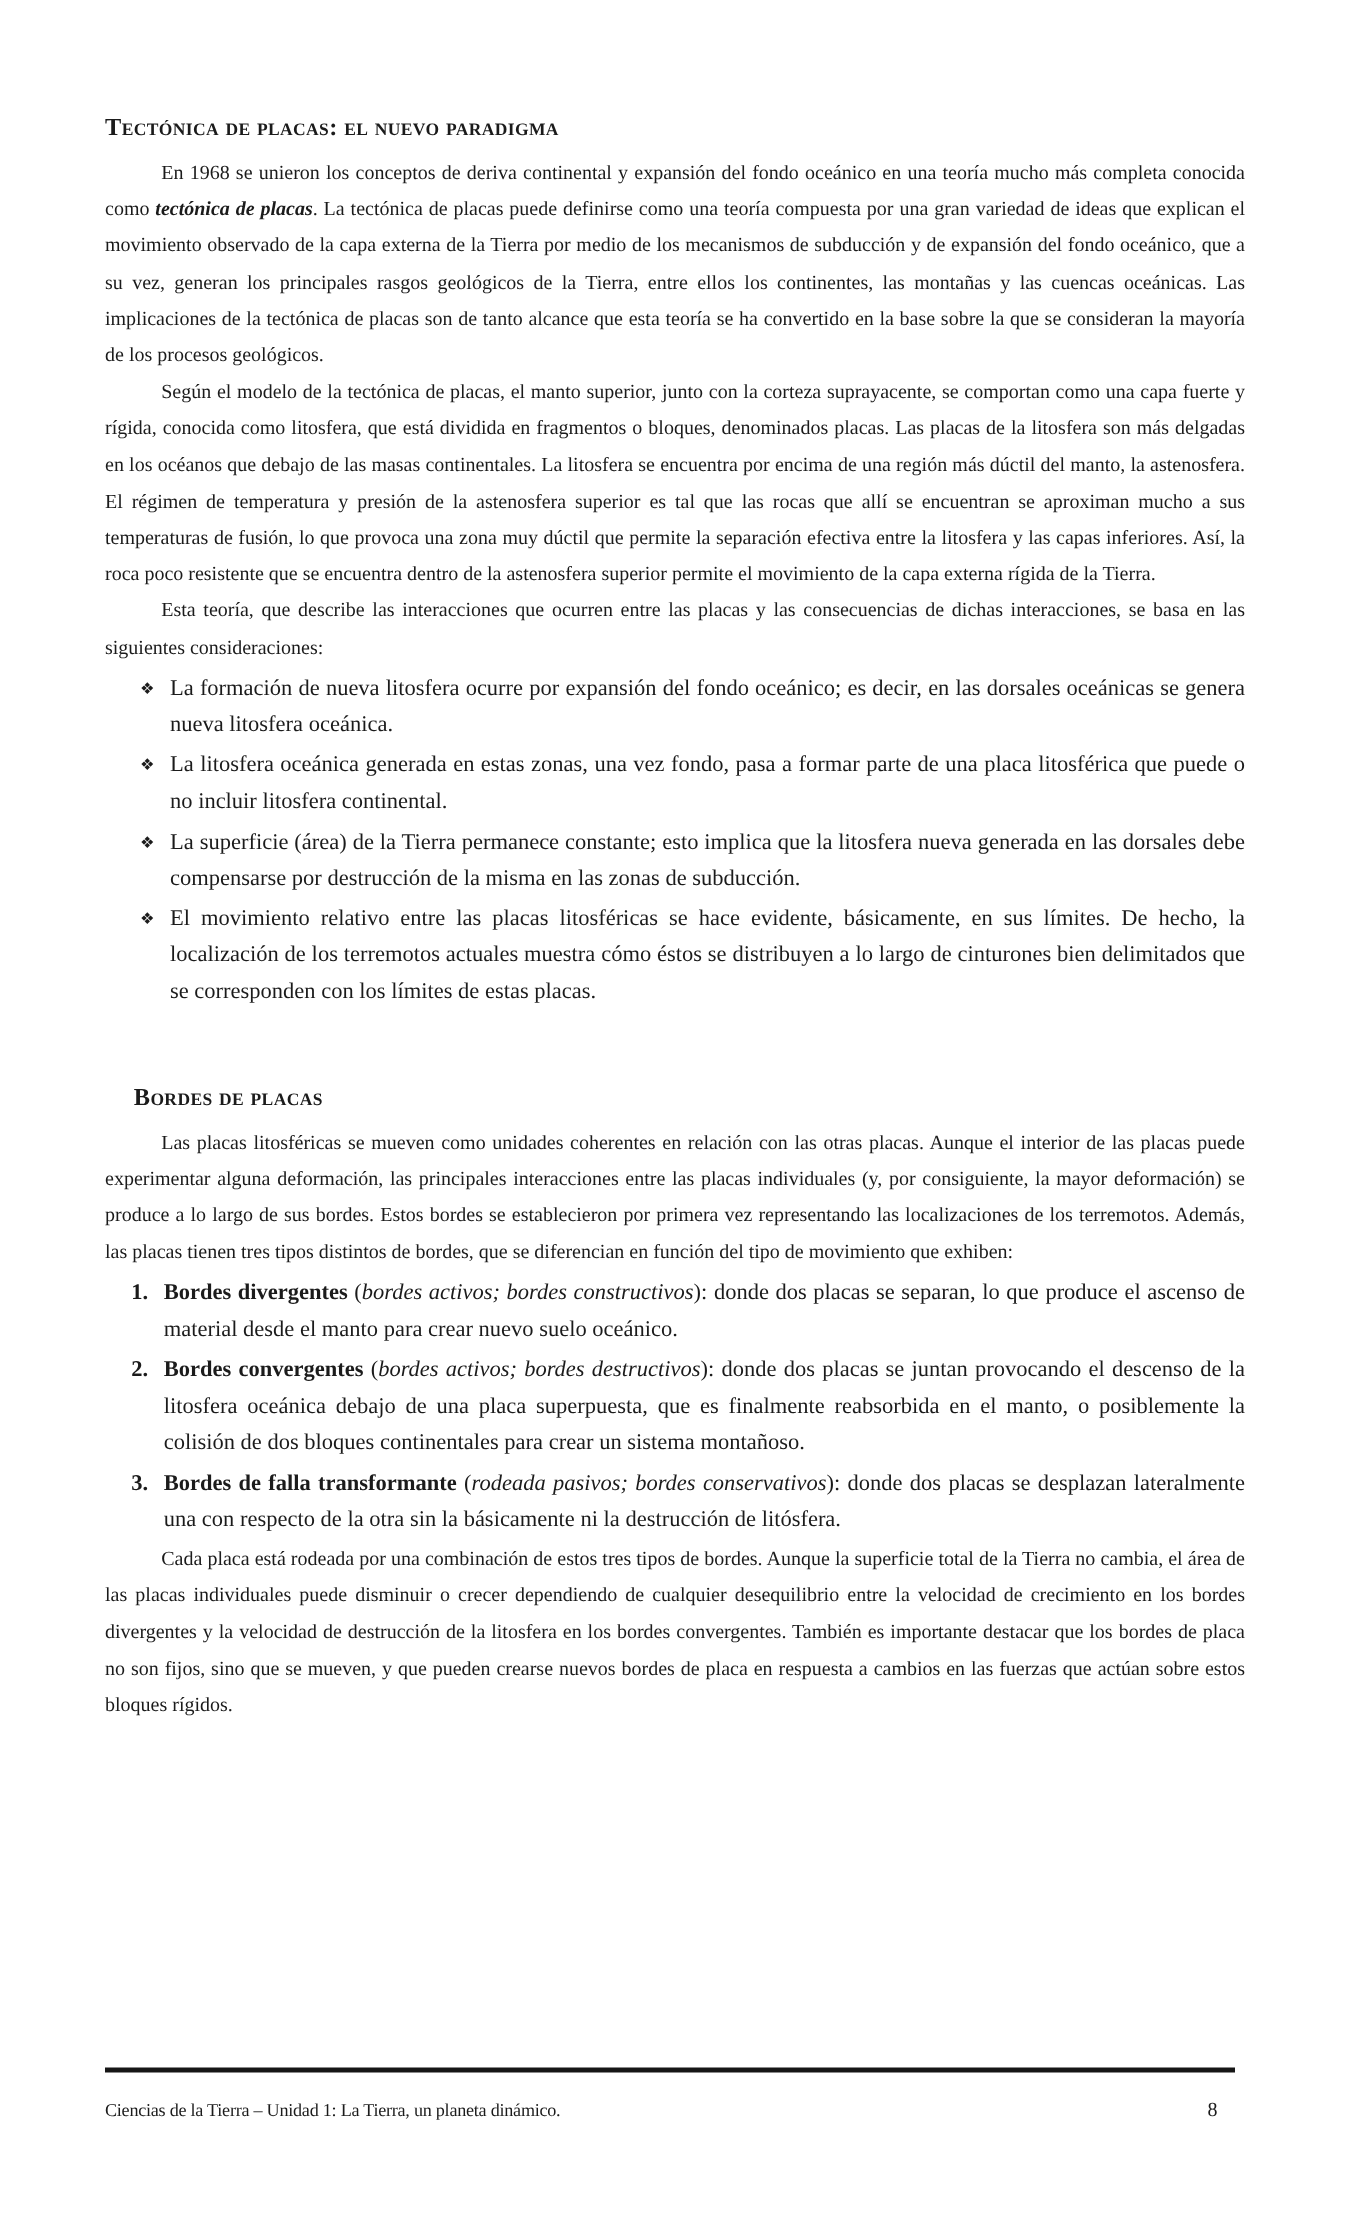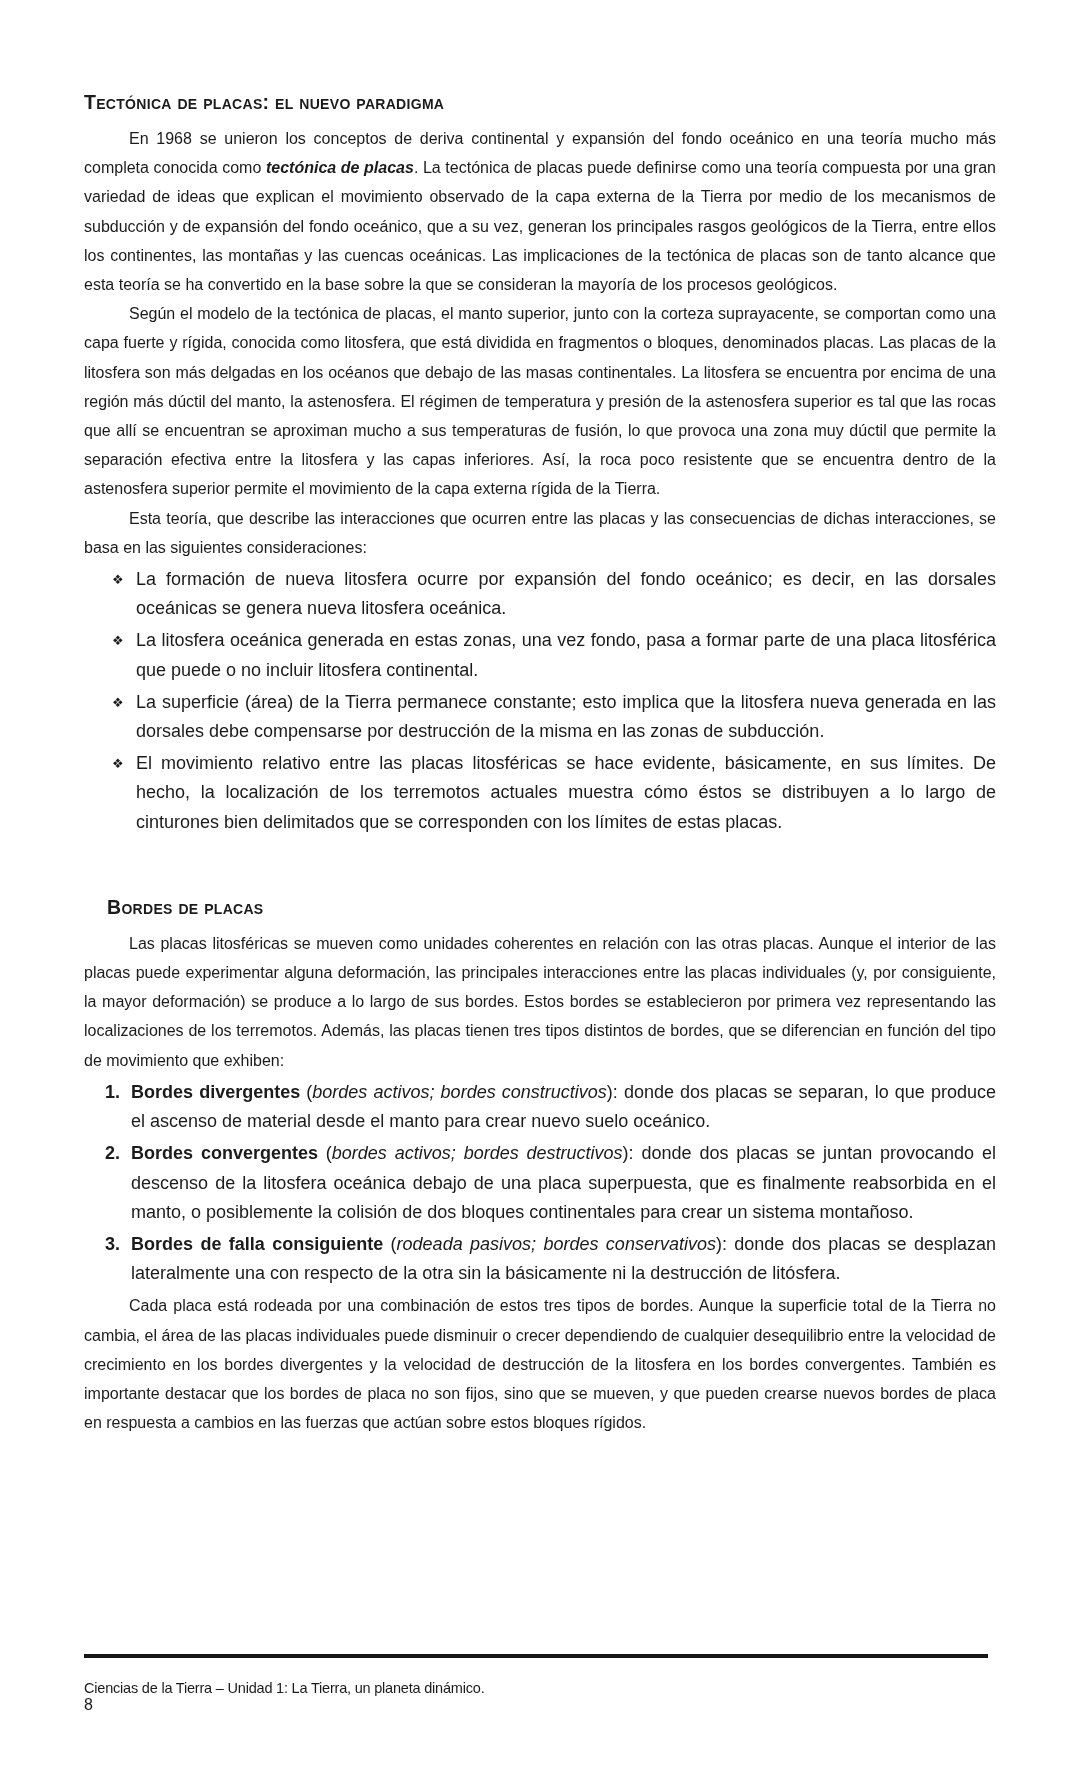--- a/index.html
+++ b/index.html
@@ -13,20 +13,21 @@
     position: relative;
     font-family: "Liberation Sans", sans-serif;
     color: #1b1b1b;
     overflow: hidden;
   }
   .page {
     position: absolute;
     inset: 0;
     padding: 88px 84px 0 84px;
     box-sizing: border-box;
+    font-family: Liberation Serif, serif;
   }
   .heading {
     font-size: 19.5px;
     font-weight: bold;
     font-variant: small-caps;
     letter-spacing: 0.3px;
     margin: 0 0 7px 0;
     line-height: 29px;
   }
   .heading:not(:first-child) {
@@ -83,21 +84,20 @@
   .footer-rule {
     border: 0;
     border-top: 4px solid #161616;
     margin: 0;
   }
   .footer-row {
     display: flex;
     justify-content: space-between;
     align-items: baseline;
     margin-top: 22px;
-    flex-direction: column;
   }
   .footer-left {
     font-size: 14.5px;
     letter-spacing: -0.2px;
     color: #1b1b1b;
   }
   .footer-page {
     font-size: 16px;
     color: #1b1b1b;
     margin-right: 14px;
@@ -136,21 +136,21 @@
         <li>
           <span class="num-marker">1.</span>
           <div class="num-text"><span class="b">Bordes divergentes</span><span> (</span><span class="i">bordes activos; bordes constructivos</span><span>): donde dos placas se separan, lo que produce el ascenso de material desde el manto para crear nuevo suelo oceánico.</span></div>
         </li>
         <li>
           <span class="num-marker">2.</span>
           <div class="num-text"><span class="b">Bordes convergentes</span><span> (</span><span class="i">bordes activos; bordes destructivos</span><span>): donde dos placas se juntan provocando el descenso de la litosfera oceánica debajo de una placa superpuesta, que es finalmente reabsorbida en el manto, o posiblemente la colisión de dos bloques continentales para crear un sistema montañoso.</span></div>
         </li>
         <li>
           <span class="num-marker">3.</span>
-          <div class="num-text"><span class="b">Bordes de falla consiguiente</span><span> (</span><span class="i">rodeada pasivos; bordes conservativos</span><span>): donde dos placas se desplazan lateralmente una con respecto de la otra sin la básicamente ni la destrucción de litósfera.</span></div>
+          <div class="num-text"><span class="b">Bordes de falla transformante</span><span> (</span><span class="i">rodeada pasivos; bordes conservativos</span><span>): donde dos placas se desplazan lateralmente una con respecto de la otra sin la básicamente ni la destrucción de litósfera.</span></div>
         </li>
       </ol>
       <p class="para"><span>Cada placa está rodeada por una combinación de estos tres tipos de bordes. Aunque la superficie total de la Tierra no cambia, el área de las placas individuales puede disminuir o crecer dependiendo de cualquier desequilibrio entre la velocidad de crecimiento en los bordes divergentes y la velocidad de destrucción de la litosfera en los bordes convergentes. También es importante destacar que los bordes de placa no son fijos, sino que se mueven, y que pueden crearse nuevos bordes de placa en respuesta a cambios en las fuerzas que actúan sobre estos bloques rígidos.</span></p>
     </main>
 
   <div class="footer">
     <hr class="footer-rule">
     <div class="footer-row">
       <span class="footer-left">Ciencias de la Tierra – Unidad 1: La Tierra, un planeta dinámico.</span>
       <span class="footer-page">8</span>

